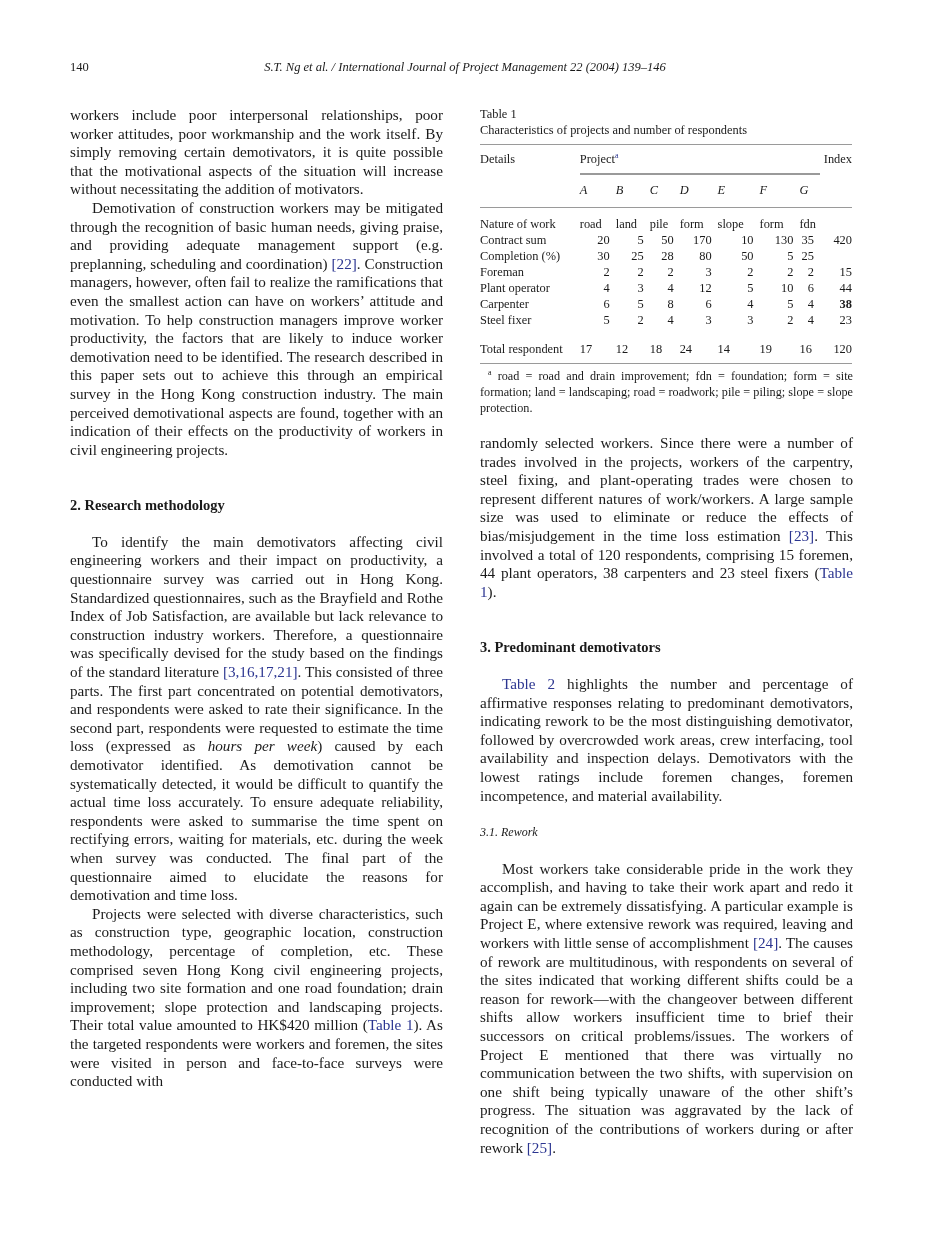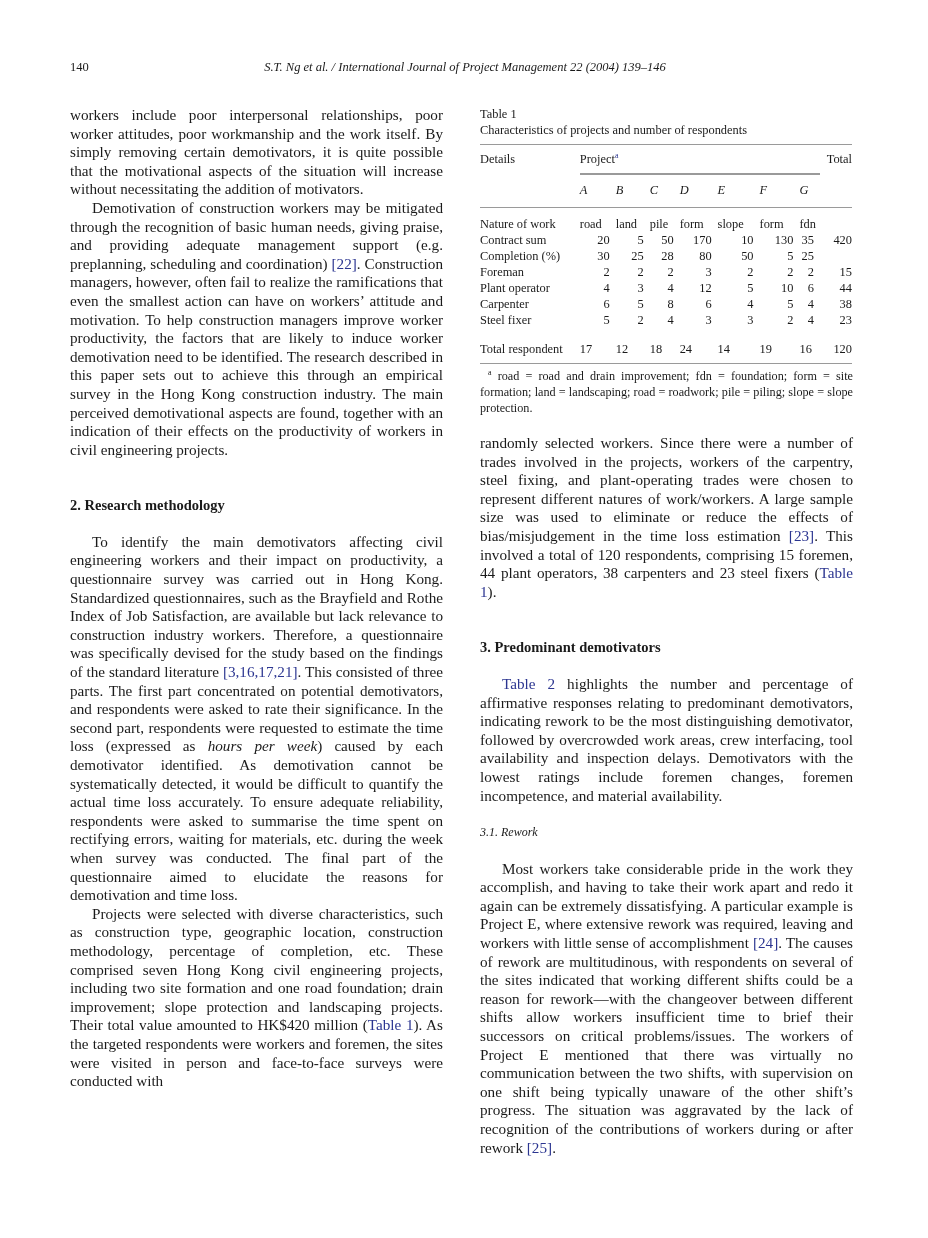--- a/index.html
+++ b/index.html
@@ -73,21 +73,21 @@
           <col style="width:38px">
           <col style="width:42px">
           <col style="width:40px">
           <col style="width:20px">
           <col style="width:32px">
       </colgroup>
       <tbody>
           <tr class="hdr1 rule-top">
         <th>Details</th>
         <th colspan="7" class="proj-rule"><span>Project</span><sup>a</sup></th>
-        <th style="text-align:right">Total</th>
+        <th style="text-align:right">Index</th>
       </tr>
       <tr class="hdr2 rule-bot" id="letters-row">
         <th></th>
       <th>A</th>
             <th>B</th>
             <th>C</th>
             <th>D</th>
             <th>E</th>
             <th>F</th>
             <th>G</th>
@@ -152,21 +152,21 @@
           </tr>
           <tr>
             <td class="txt">Carpenter</td>
             <td class="num">6</td>
             <td class="num">5</td>
             <td class="num">8</td>
             <td class="num">6</td>
             <td class="num">4</td>
             <td class="num">5</td>
             <td class="num">4</td>
-            <td class="num" style="padding-right: 0px;">38</td>
+            <td class="num" style="padding-right: 0px; font-weight: bold;">38</td>
           </tr>
           <tr>
             <td class="txt">Steel fixer</td>
             <td class="num">5</td>
             <td class="num">2</td>
             <td class="num">4</td>
             <td class="num">3</td>
             <td class="num">3</td>
             <td class="num">2</td>
             <td class="num">4</td>

